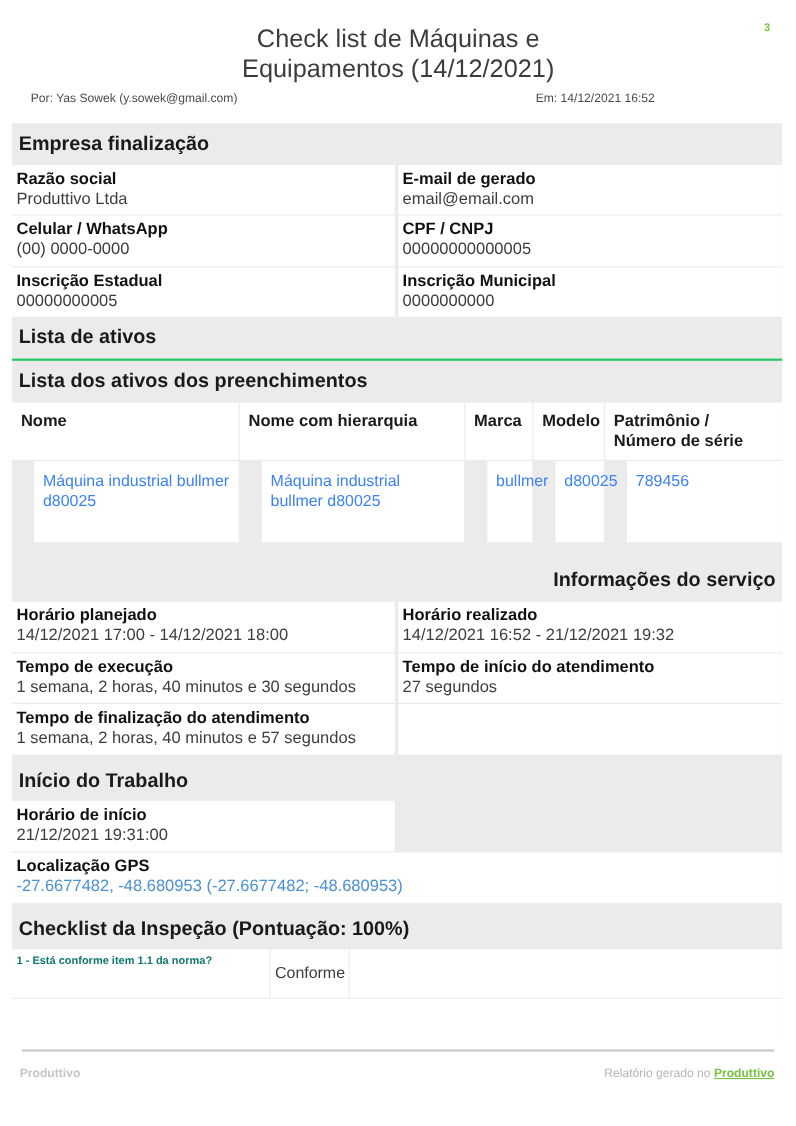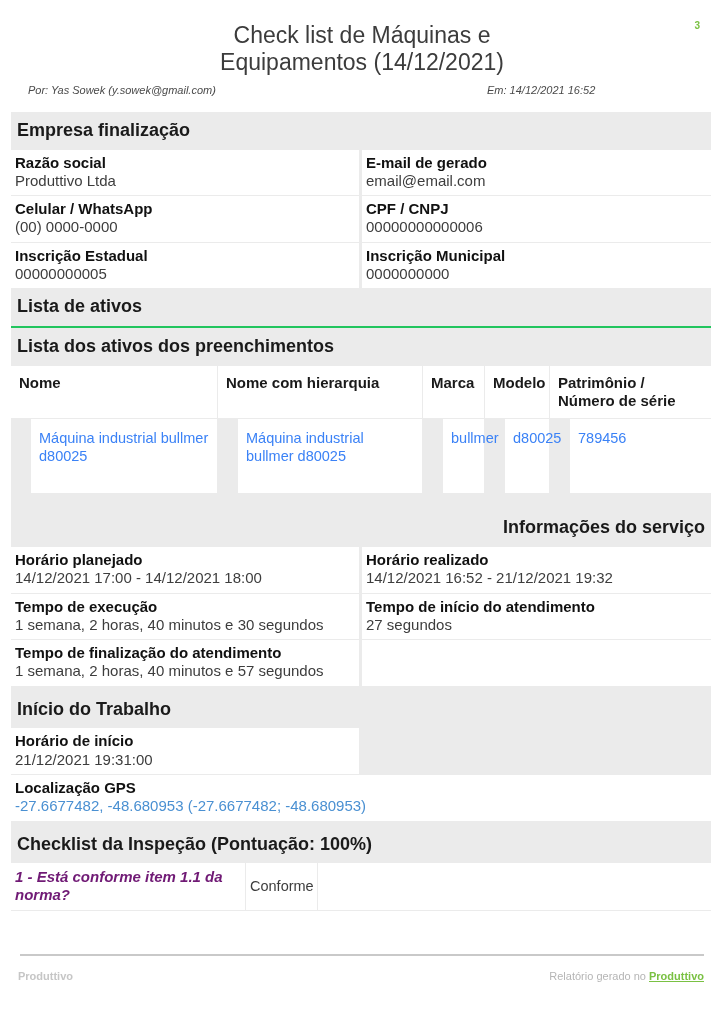--- a/index.html
+++ b/index.html
@@ -10,21 +10,21 @@
   }
   .page-number {
     position:absolute; top:20px; right:24px;
     font-size:10px; font-weight:bold; color:#7ac143;
   }
   .doc-title {
     margin-top:22px; text-align:center;
     font-size:23px; line-height:1.18; color:#3c3c3c; font-weight:normal;
   }
   .meta-row { position:absolute; top:84px; left:0; width:677px; height:14px;
-    font-size:11px; color:#4a4a4a;font-style:italic; }
+    font-size:11px; color:#4a4a4a; }
   .meta-author { position:absolute; left:28px; top:0; }
   .meta-date   { position:absolute; left:487px; top:0; }
 
   .content {
     position:absolute; top:112px; left:11px; width:700px;
     background:#ebebeb;
   }
   .sec-header {
     padding:8px 6px; font-size:18px; font-weight:bold; color:#1a1a1a;
     line-height:1.2;
@@ -51,22 +51,22 @@
   .asset-grid .td {
     background:#fff; padding:10px 8px 28px; font-size:14.5px; color:#3b82f6;
     line-height:1.25;
     margin-left:20px;
   }
 
   .check-grid {
     display:grid; grid-template-columns:234px 71px 1fr; gap:1px;
   }
   .check-grid .q {
-    background:#fff; padding:5px 8px 5px 4px; font-size:15px; font-weight:bold;
-    color:#701a75; line-height:1.22; min-height:44px;font-style:italic;
+    background:#fff; padding:5px 8px 5px 4px; font-size:10px; font-weight:bold;
+    color:#0f766e; line-height:1.22; min-height:44px;
   }
   .check-grid .a {
     background:#fff; padding:0 4px; font-size:14.5px; color:#3d3d3d;
     display:flex; align-items:center; min-height:44px;
   }
   .check-grid .blank { background:#fff; }
   .empty-row { background:#fff; height:41px; margin-top:1px; }
 
   .footer-rule {
     position:absolute; top:954px; left:20px; width:684px;
@@ -109,21 +109,21 @@
     <div class="cell">
       <div class="lbl">E-mail de gerado</div>
       <div class="val">email@email.com</div>
     </div>
     <div class="cell">
       <div class="lbl">Celular / WhatsApp</div>
       <div class="val">(00) 0000-0000</div>
     </div>
     <div class="cell">
       <div class="lbl">CPF / CNPJ</div>
-      <div class="val">00000000000006</div>
+      <div class="val">00000000000005</div>
     </div>
     <div class="cell">
       <div class="lbl">Inscrição Estadual</div>
       <div class="val">00000000005</div>
     </div>
     <div class="cell">
       <div class="lbl">Inscrição Municipal</div>
       <div class="val">0000000000</div>
     </div>
   </div>

